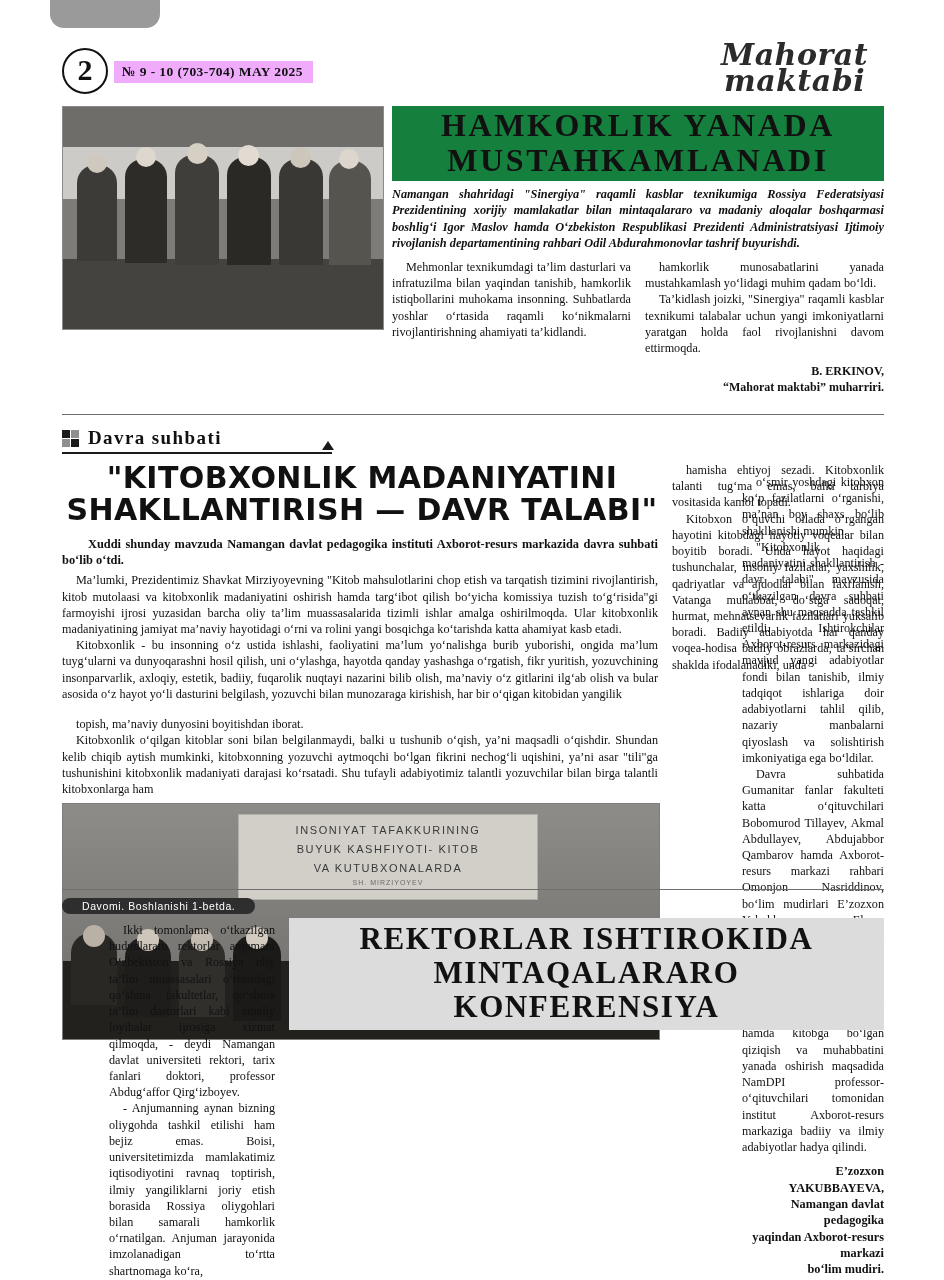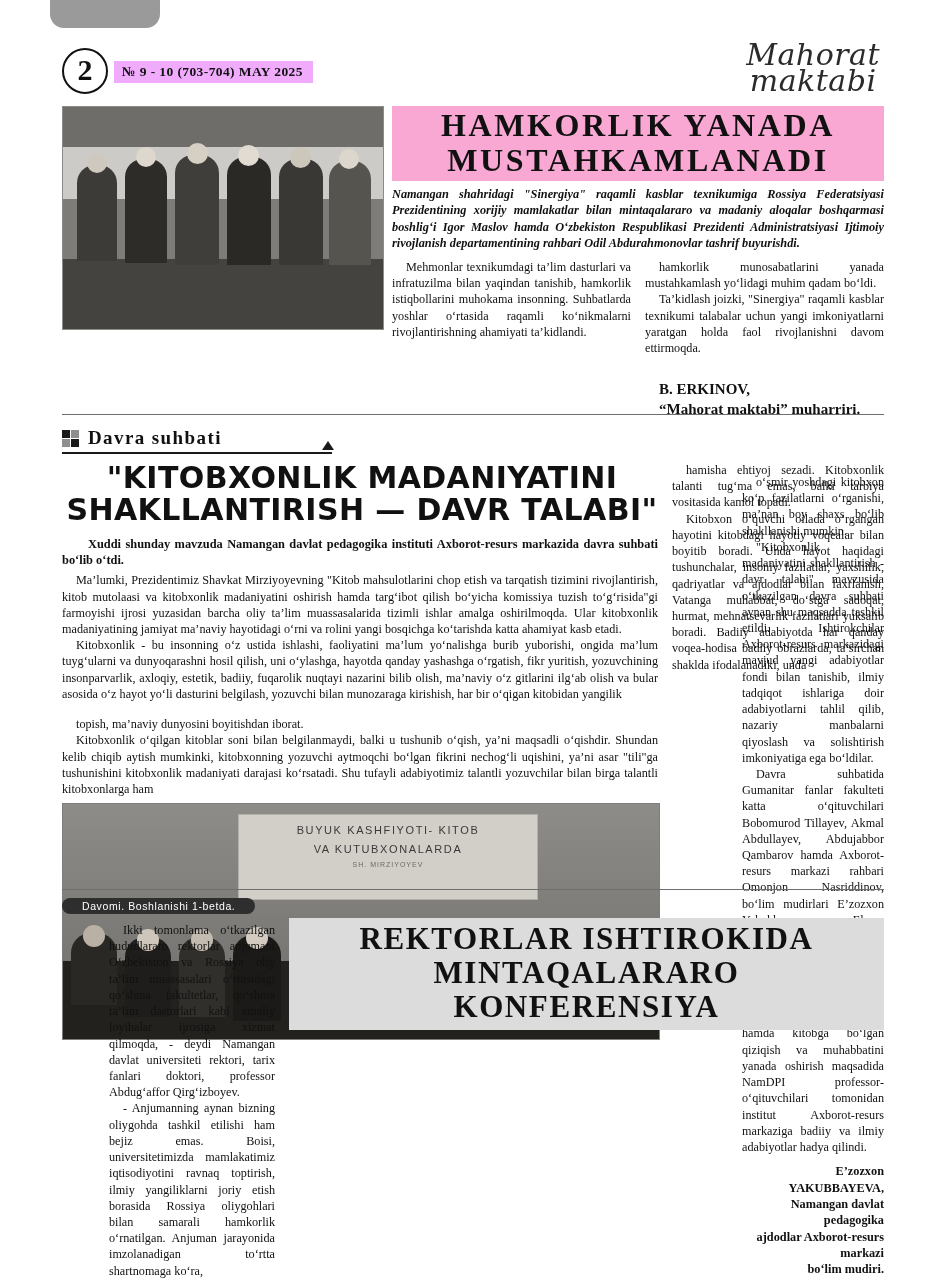--- a/index.html
+++ b/index.html
@@ -31,50 +31,50 @@
     font-family:"Liberation Serif",serif;font-weight:bold;font-size:30px;
     line-height:40px;text-align:center;
   }
   .issue{
     position:absolute;left:52px;top:17px;
     background:#f0abfc;padding:3px 10px 3px 8px;
     font-family:"Liberation Serif",serif;font-weight:bold;font-size:13.5px;
     letter-spacing:.4px;white-space:nowrap;
   }
   .brand{
-    position:absolute;right:4px;top:-2px;text-align:center;
-    font-family:"DejaVu Serif",serif;font-style:italic;font-weight:normal;
+    position:absolute;right:16px;top:-2px;text-align:center;
+    font-family:"DejaVu Serif",serif;font-style:italic;font-weight:bold;
     color:#2b2b2b;line-height:.88;
   }
   .brand .l1{font-size:30px;letter-spacing:.5px;display:block;}
   .brand .l2{font-size:30px;letter-spacing:.5px;display:block;}
 
   
   .art1{position:relative;margin-top:4px;height:300px;}
   .photo1{
     position:absolute;left:0;top:0;width:320px;height:222px;
     background:#b9b7b4;border:1px solid #8d8b88;overflow:hidden;
   }
   .ph-strip{position:absolute;left:0;right:0;}
   .hl1wrap{position:absolute;left:330px;right:0;top:0;}
   .hl1{
-    background:#f9a8d4;padding:2px 6px 4px;
+    background:#15803d;padding:2px 6px 4px;
     text-align:center;
     font-family:"Liberation Serif",serif;font-weight:bold;
     font-size:32px;line-height:1.08;letter-spacing:2.6px;
   }
   .lead1{
     margin-top:5px;font-weight:bold;font-style:italic;font-size:12.3px;
     line-height:1.32;text-align:justify;
   }
   .cols2{display:flex;gap:14px;margin-top:8px;}
   .cols2 .c{flex:1;font-size:12.2px;line-height:1.33;text-align:justify;
     text-indent:14px;}
   .cols2 .c p{margin:0;}
-  .sign{margin-top:24px;text-align:left;font-weight:bold;font-size:15px;
+  .sign{margin-top:8px;text-align:right;font-weight:bold;font-size:12px;
     line-height:1.3;}
   .rule{border:0;border-top:1px solid #6e6e6e;margin:8px 0 0;}
 
   
   .seclabel{
     position:relative;margin-top:12px;padding-bottom:3px;
     border-bottom:2px solid #1a1a1a;width:270px;
   }
   .checker{
     display:inline-block;width:17px;height:17px;vertical-align:-3px;
@@ -227,20 +227,21 @@
           </div>
           <div class="c">
             <p>topish, ma’naviy dunyosini boyitishdan iborat.</p>
             <p>Kitobxonlik o‘qilgan kitoblar soni bilan belgilanmaydi, balki u tushunib o‘qish, ya’ni maqsadli o‘qishdir. Shundan kelib chiqib aytish mumkinki, kitobxonning yozuvchi aytmoqchi bo‘lgan fikrini nechog‘li uqishini, ya’ni asar "tili"ga tushunishini kitobxonlik madaniyati darajasi ko‘rsatadi. Shu tufayli adabiyotimiz talantli yozuvchilar bilan birga talantli kitobxonlarga ham</p>
           </div>
         </div>
 
         <div class="photo2">
           <div style="position:absolute;inset:0;background:linear-gradient(#8e8c88,#6e6c68);"></div>
           <div class="banner">
+            <div>INSONIYAT TAFAKKURINING</div>
             <div>BUYUK KASHFIYOTI- KITOB</div>
             <div>VA KUTUBXONALARDA</div>
             <div class="sm">SH. MIRZIYOYEV</div>
           </div>
           <div class="crowd">
             <div style="position:absolute;left:0;bottom:0;width:100%;height:78px;background:#23211e;"></div>
             <div style="position:absolute;left:8px;bottom:34px;width:46px;height:72px;background:#2a2825;border-radius:20px 20px 0 0;"></div>
             <div style="position:absolute;left:62px;bottom:22px;width:46px;height:80px;background:#1f1d1b;border-radius:20px 20px 0 0;"></div>
             <div style="position:absolute;left:116px;bottom:22px;width:46px;height:80px;background:#312f2b;border-radius:20px 20px 0 0;"></div>
             <div style="position:absolute;left:170px;bottom:18px;width:48px;height:86px;background:#1c1a18;border-radius:20px 20px 0 0;"></div>
@@ -275,21 +276,21 @@
 
   <div style="position:absolute;left:680px;top:430px;width:142px;">
     <div style="font-size:12.2px;line-height:1.33;text-align:justify;text-indent:14px;">
       <p style="margin:0;">o‘smir yoshdagi kitobxon ko‘p fazilatlarni o‘rganishi, ma’nan boy shaxs bo‘lib shakllanishi mumkin.</p>
       <p style="margin:0;">"Kitobxonlik madaniyatini shakllantirish - davr talabi" mavzusida o‘tkazilgan davra suhbati aynan shu maqsadda tashkil etildi. Ishtirokchilar Axborot-resurs markazidagi mavjud yangi adabiyotlar fondi bilan tanishib, ilmiy tadqiqot ishlariga doir adabiyotlarni tahlil qilib, nazariy manbalarni qiyoslash va solishtirish imkoniyatiga ega bo‘ldilar.</p>
       <p style="margin:0;">Davra suhbatida Gumanitar fanlar fakulteti katta o‘qituvchilari Bobomurod Tillayev, Akmal Abdullayev, Abdujabbor Qambarov hamda Axborot-resurs markazi rahbari Omonjon Nasriddinov, bo‘lim mudirlari E’zozxon Yakubbayeva, Elzara Xalilayevalar ishtirok etishdi. Tadbir davomida talaba-yoshlarning bilimlarini rivojlantirish, ularda kitobxonlik madaniyatini shakllantirish hamda kitobga bo‘lgan qiziqish va muhabbatini yanada oshirish maqsadida NamDPI professor-o‘qituvchilari tomonidan institut Axborot-resurs markaziga badiiy va ilmiy adabiyotlar hadya qilindi.</p>
     </div>
     <div class="sign2">
       <div>E’zozxon YAKUBBAYEVA,</div>
       <div>Namangan davlat pedagogika</div>
-      <div>ajdodlar Axborot-resurs markazi</div>
+      <div>yaqindan Axborot-resurs markazi</div>
       <div>bo‘lim mudiri.</div>
     </div>
   </div>
 
   <div style="position:absolute;left:0;top:845px;width:822px;">
     <hr class="rule" style="margin:0 0 6px;">
 
     <div class="badge">Davomi. Boshlanishi 1-betda.</div>
 
     <div class="a3top" style="margin-top:4px;margin-left:47px;">

